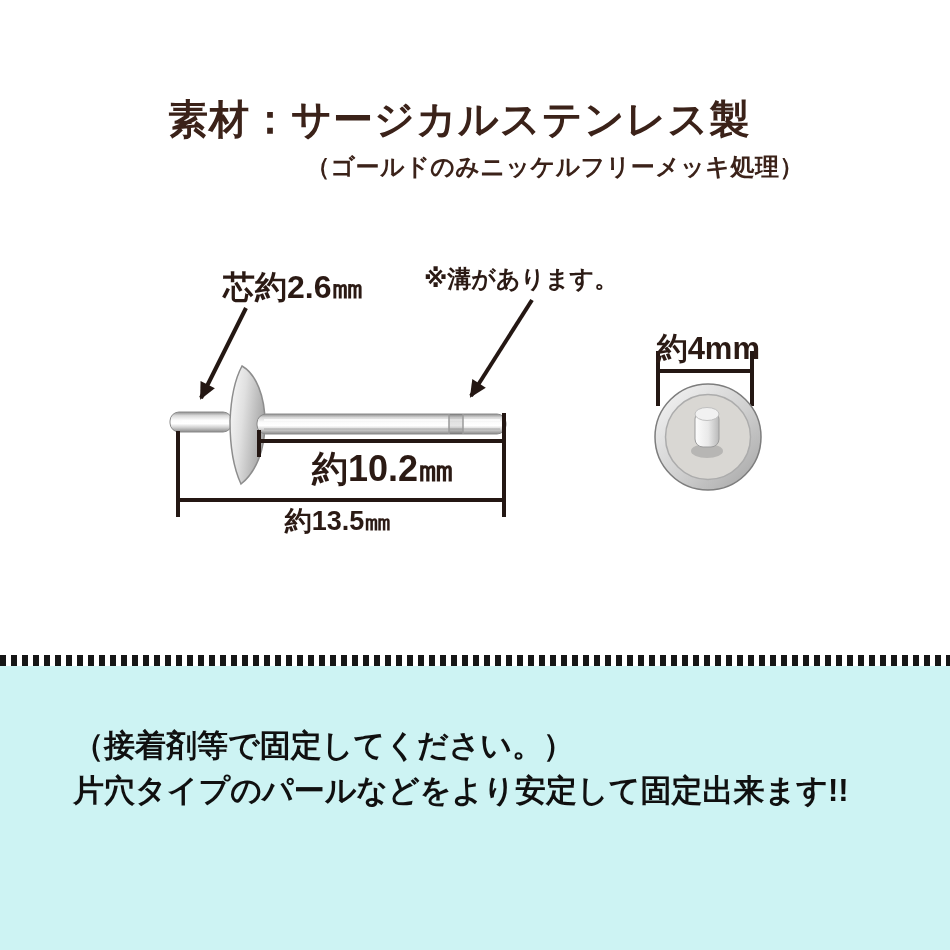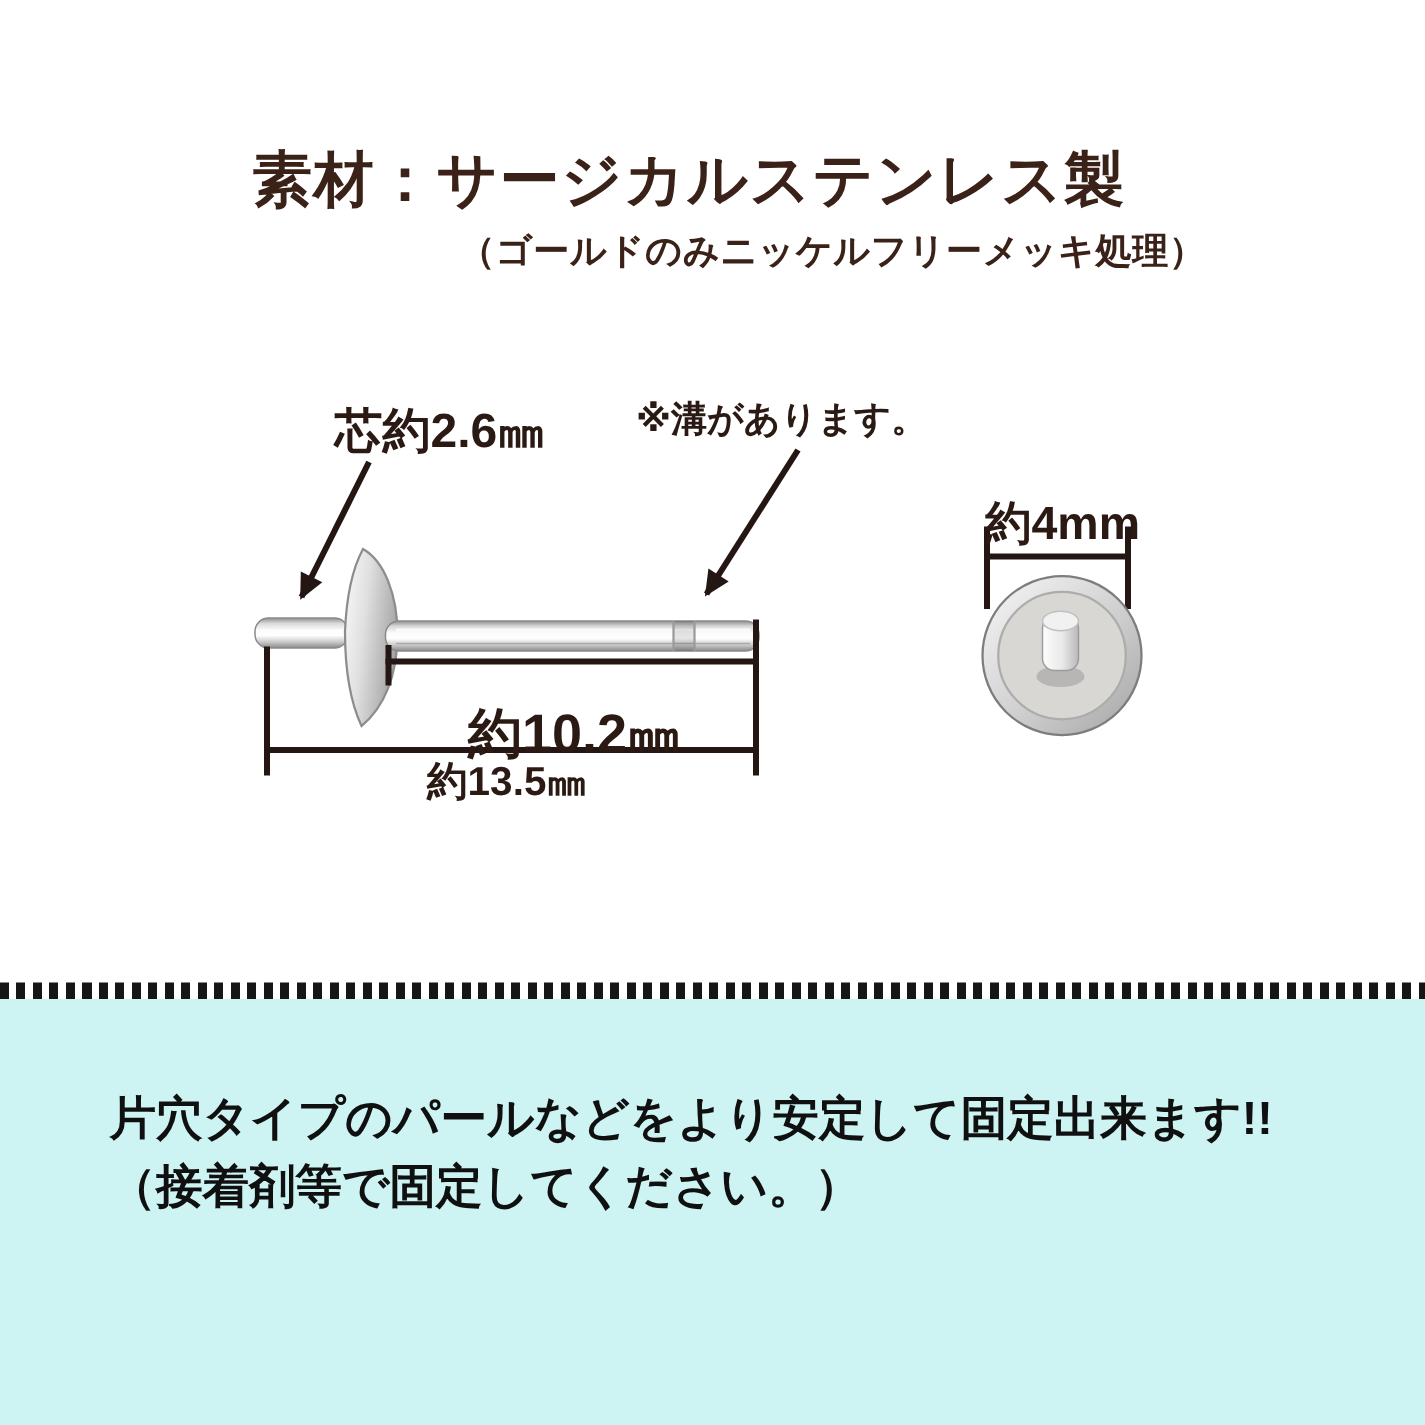--- a/index.html
+++ b/index.html
@@ -14,21 +14,21 @@
     overflow:hidden;
   }
   .abs{position:absolute;z-index:2;}
   .jp{color:var(--heading-text,#3b2219);font-weight:700;white-space:nowrap;}
   .title{left:168px;top:92px;font-size:40px;letter-spacing:1px;}
   .subtitle{left:306px;top:151px;font-size:24px;letter-spacing:0.5px;}
   .lbl{color:var(--diagram-text,#2b1a14);font-weight:700;white-space:nowrap;}
   .lbl-postdia{left:423px;top:223px;font-size:32px;}
   .lbl-groove{left:424px;top:263px;font-size:24px;}
   .lbl-core{left:187px;top:266px;font-size:32px;margin-left:36px;}
-  .lbl-len102{left:283px;top:445px;width:200px;text-align:center;font-size:36px;margin-top:20px;}
+  .lbl-len102{left:283px;top:445px;width:200px;text-align:center;font-size:36px;}
   .lbl-len135{left:238px;top:503px;width:200px;text-align:center;font-size:27px;}
   .lbl-dia4{left:650px;top:328px;width:110px;text-align:right;font-size:31px;}
   .diagram-svg{position:absolute;left:0;top:0;z-index:1;}
   .dotted-sep{
     position:absolute;left:0;top:655px;width:950px;height:11px;z-index:2;
     background:repeating-linear-gradient(90deg,#161616 0 6px,#ffffff 6px 11px);
   }
   .footer-panel{
     position:absolute;left:0;top:666px;width:950px;height:284px;
     background:var(--panel-bg,#cdf3f3);z-index:1;
@@ -121,18 +121,18 @@
         <rect x="695" y="411" width="24" height="36" rx="8" fill="url(#stubGrad)" stroke="#9c9c9c" stroke-width="1"></rect>
         <ellipse cx="707" cy="414" rx="12" ry="6.5" fill="#f1f1f1" stroke="#c0c0c0" stroke-width="1"></ellipse>
       </g>
     </g>
   </svg>
 
   <div class="dotted-sep"></div>
 
   <div class="footer-panel">
     <div class="footer-text">
+      <div>（接着剤等で固定してください。）</div>
       <div>片穴タイプのパールなどをより安定して固定出来ます!!</div>
-      <div>（接着剤等で固定してください。）</div>
     </div>
   </div>
 
 </div>
 
 </body></html>

